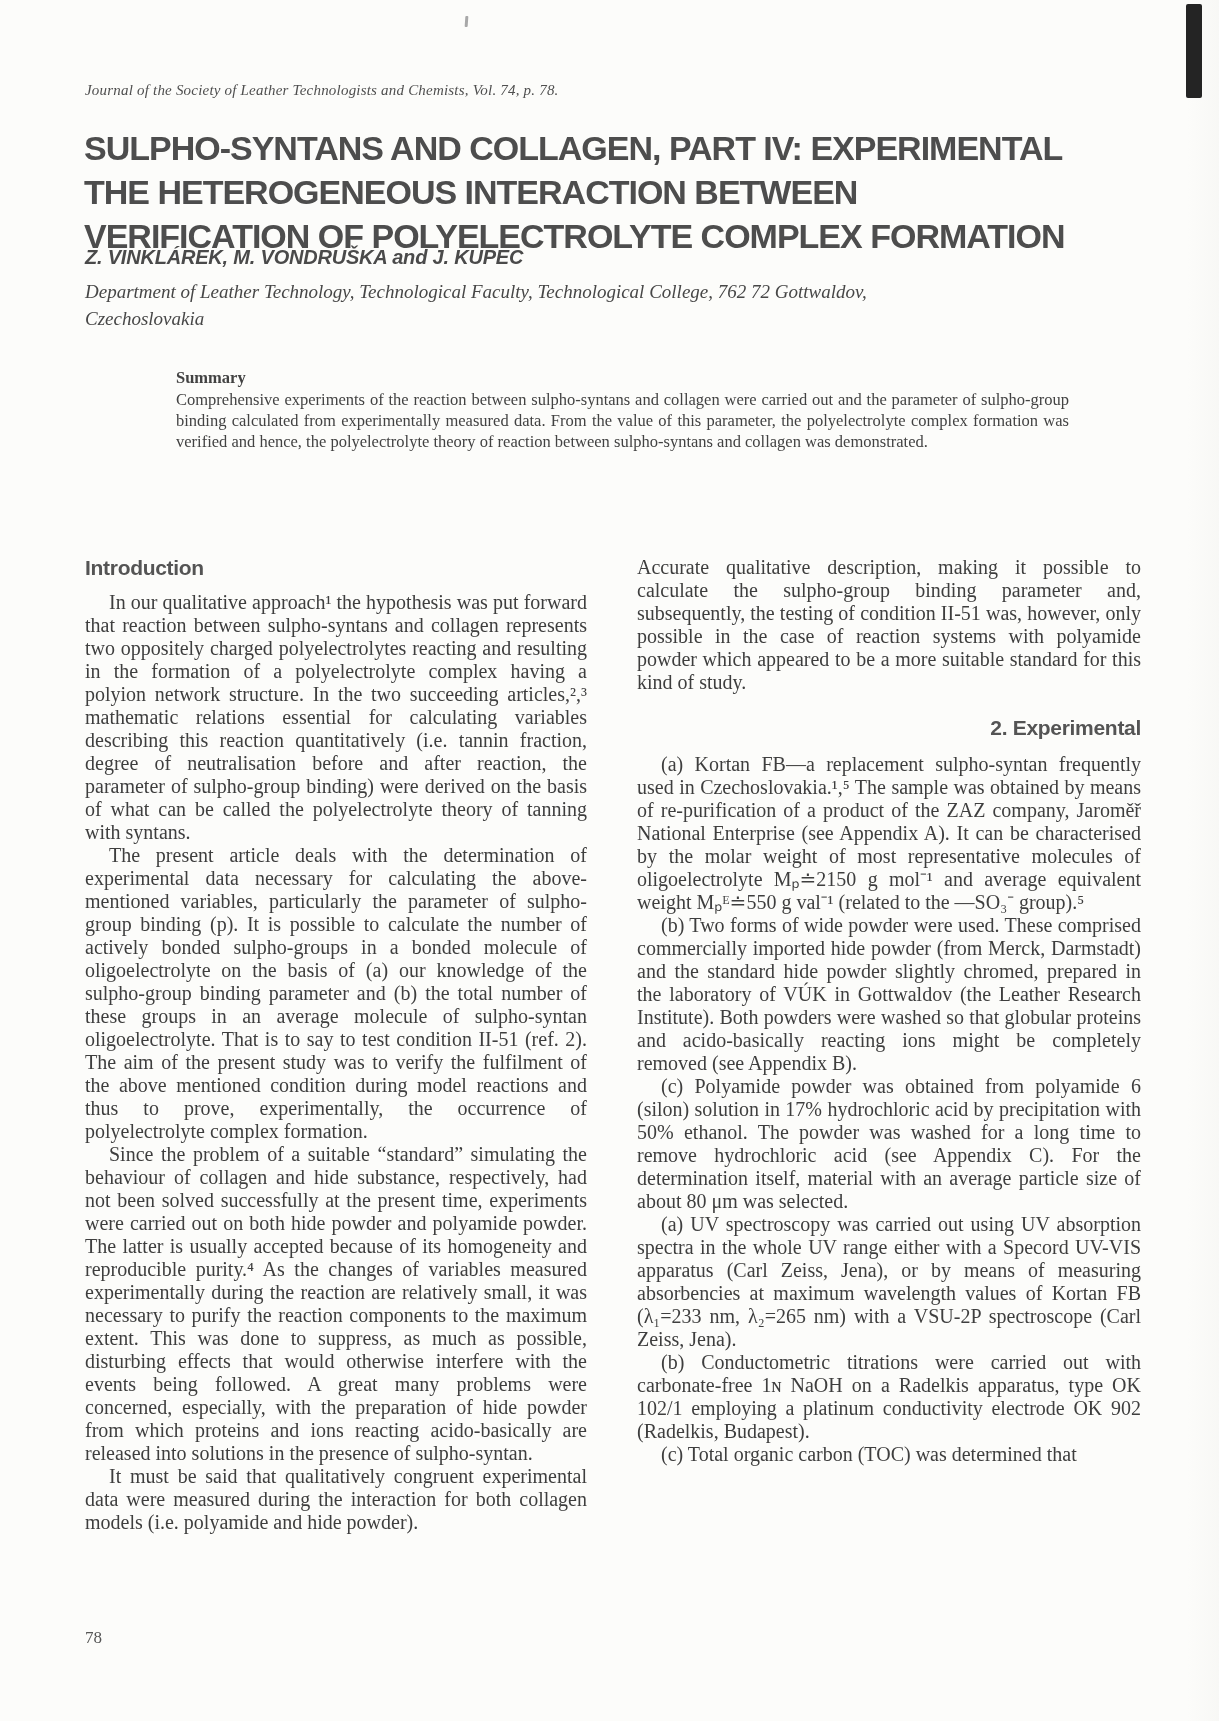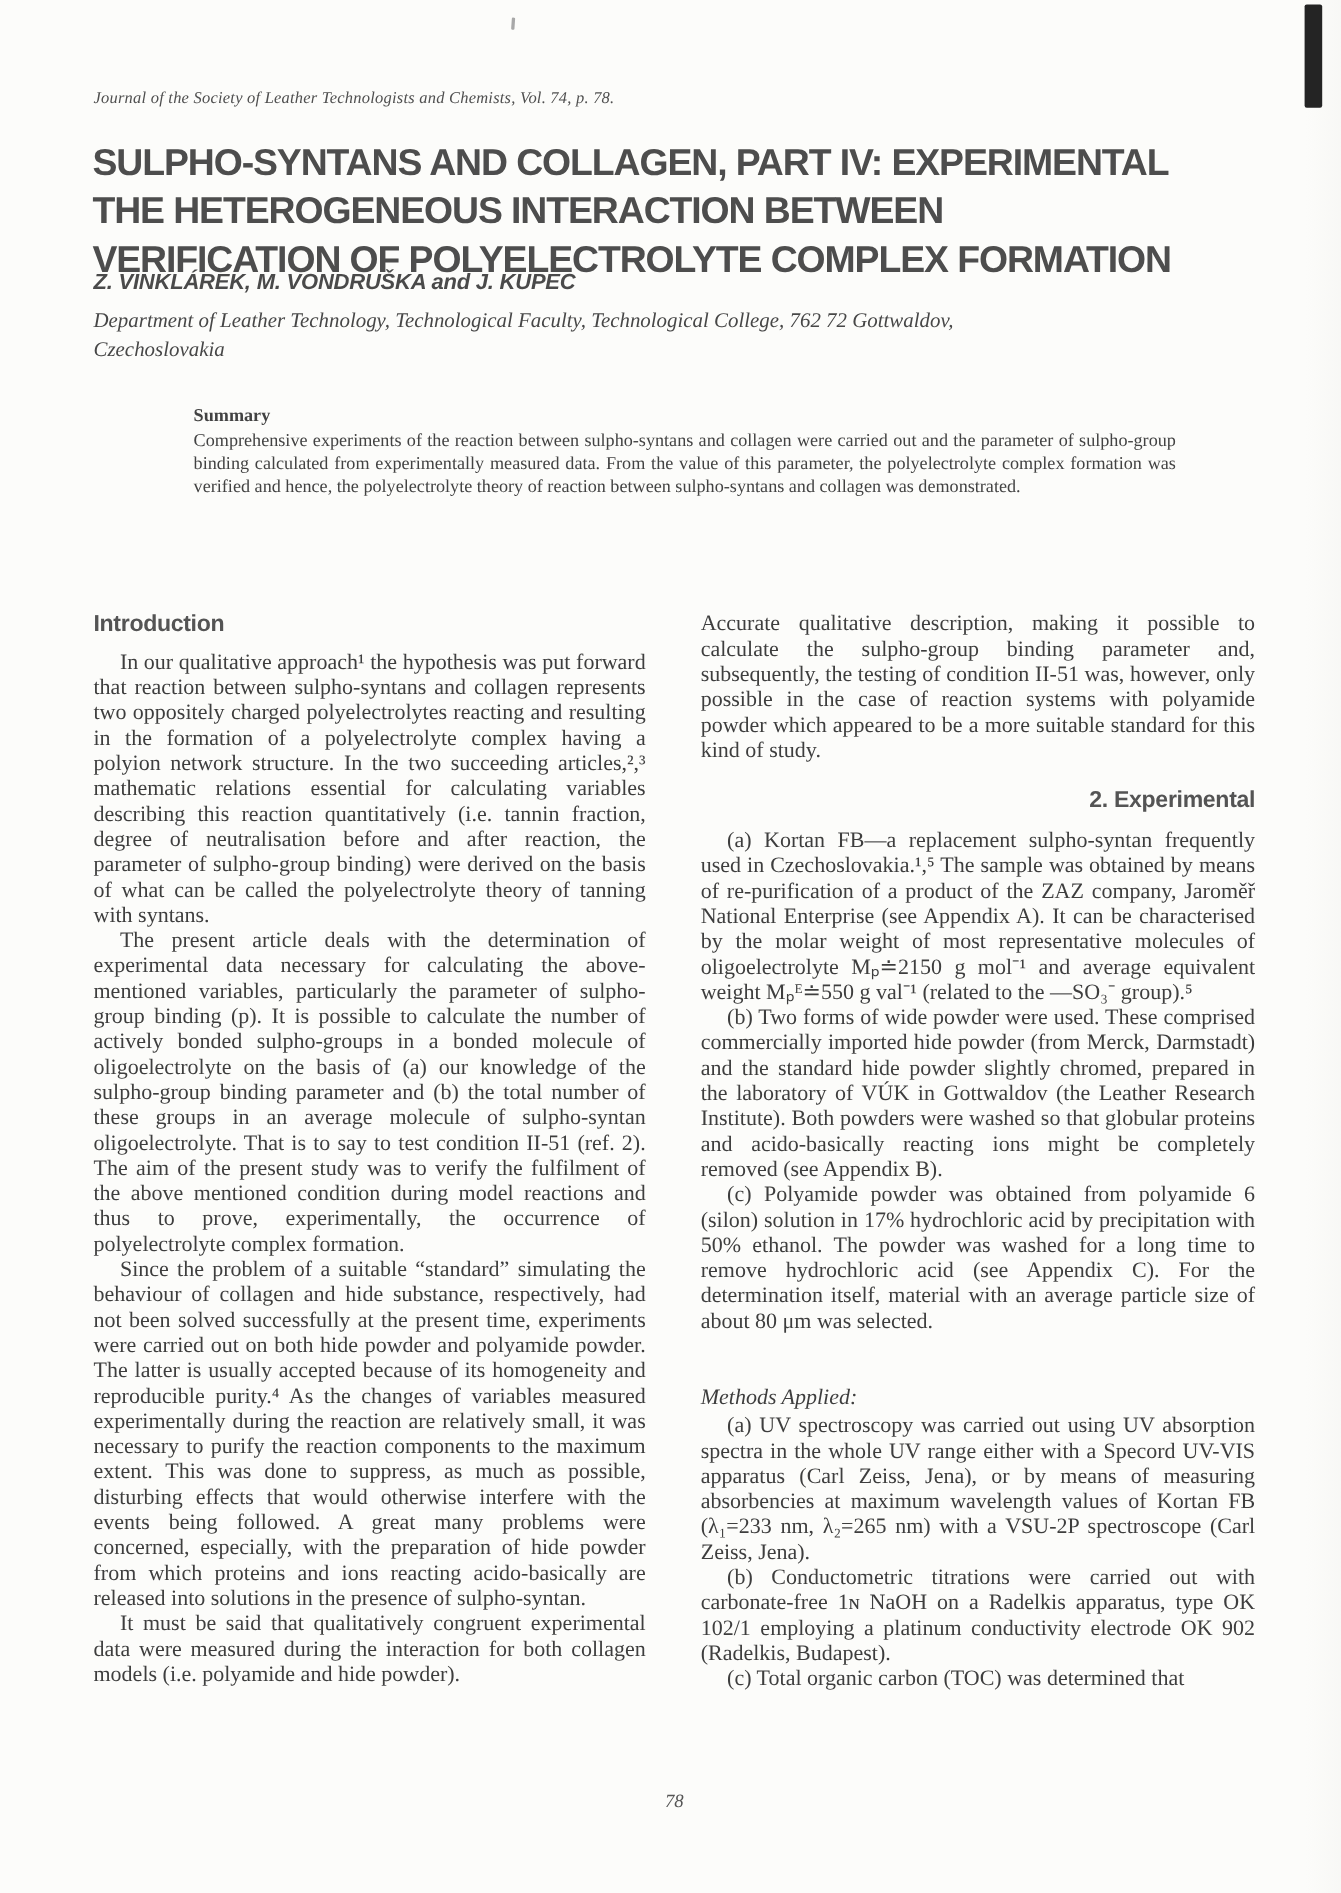--- a/index.html
+++ b/index.html
@@ -57,21 +57,21 @@
     margin:22px 0 14px 0;text-align:right;letter-spacing:-0.3px;
   }
   .subsection-heading{
     font-style:italic;font-size:20px;margin:0 0 3px 0;text-align:left;
   }
   .subsection-heading.spaced{margin-top:46px;}
   .para{margin:0;text-indent:24px;}
   .para.no-indent{text-indent:0;}
   .page-number{
     position:absolute;left:85px;top:1628px;width:1056px;
-    text-align:center;font-size:17px;color:#555;font-style:italic;
+    font-size:17px;color:#555;
   }
   .ink-bar{
     position:absolute;left:1186px;top:4px;width:16px;height:94px;
     background:#242424;border-radius:2px;
   }
   .speck{
     position:absolute;left:465px;top:16px;width:3px;height:11px;
     background:#a8a8a8;transform:rotate(4deg);border-radius:1px;
   }
 </style>
@@ -104,21 +104,20 @@
     <p class="para">Since the problem of a suitable “standard” simulating the behaviour of collagen and hide substance, respectively, had not been solved successfully at the present time, experiments were carried out on both hide powder and polyamide powder. The latter is usually accepted because of its homogeneity and reproducible purity.⁴ As the changes of variables measured experimentally during the reaction are relatively small, it was necessary to purify the reaction components to the maximum extent. This was done to suppress, as much as possible, disturbing effects that would otherwise interfere with the events being followed. A great many problems were concerned, especially, with the preparation of hide powder from which proteins and ions reacting acido-basically are released into solutions in the presence of sulpho-syntan.</p>
     <p class="para">It must be said that qualitatively congruent experimental data were measured during the interaction for both collagen models (i.e. polyamide and hide powder).</p>
   </div>
 
   <div class="column column-right">
     <p class="para no-indent">Accurate qualitative description, making it possible to calculate the sulpho-group binding parameter and, subsequently, the testing of condition II-51 was, however, only possible in the case of reaction systems with polyamide powder which appeared to be a more suitable standard for this kind of study.</p>
     <h2 class="section-heading">2. Experimental</h2>
     <p class="para">(a) Kortan FB—a replacement sulpho-syntan frequently used in Czechoslovakia.¹,⁵ The sample was obtained by means of re-purification of a product of the ZAZ company, Jaroměř National Enterprise (see Appendix A). It can be characterised by the molar weight of most representative molecules of oligoelectrolyte Mₚ≐2150 g mol⁻¹ and average equivalent weight Mₚᴱ≐550 g val⁻¹ (related to the —SO₃⁻ group).⁵</p>
     <p class="para">(b) Two forms of wide powder were used. These comprised commercially imported hide powder (from Merck, Darmstadt) and the standard hide powder slightly chromed, prepared in the laboratory of VÚK in Gottwaldov (the Leather Research Institute). Both powders were washed so that globular proteins and acido-basically reacting ions might be completely removed (see Appendix B).</p>
     <p class="para">(c) Polyamide powder was obtained from polyamide 6 (silon) solution in 17% hydrochloric acid by precipitation with 50% ethanol. The powder was washed for a long time to remove hydrochloric acid (see Appendix C). For the determination itself, material with an average particle size of about 80 μm was selected.</p>
-    <p class="subsection-heading spaced">Methods Applied:</p>
     <p class="para">(a) UV spectroscopy was carried out using UV absorption spectra in the whole UV range either with a Specord UV-VIS apparatus (Carl Zeiss, Jena), or by means of measuring absorbencies at maximum wavelength values of Kortan FB (λ₁=233 nm, λ₂=265 nm) with a VSU-2P spectroscope (Carl Zeiss, Jena).</p>
     <p class="para">(b) Conductometric titrations were carried out with carbonate-free 1ɴ NaOH on a Radelkis apparatus, type OK 102/1 employing a platinum conductivity electrode OK 902 (Radelkis, Budapest).</p>
     <p class="para">(c) Total organic carbon (TOC) was determined that</p>
   </div>
 
   <div class="page-number">78</div>
 
   <div class="ink-bar"></div>
   <div class="speck"></div>
 

